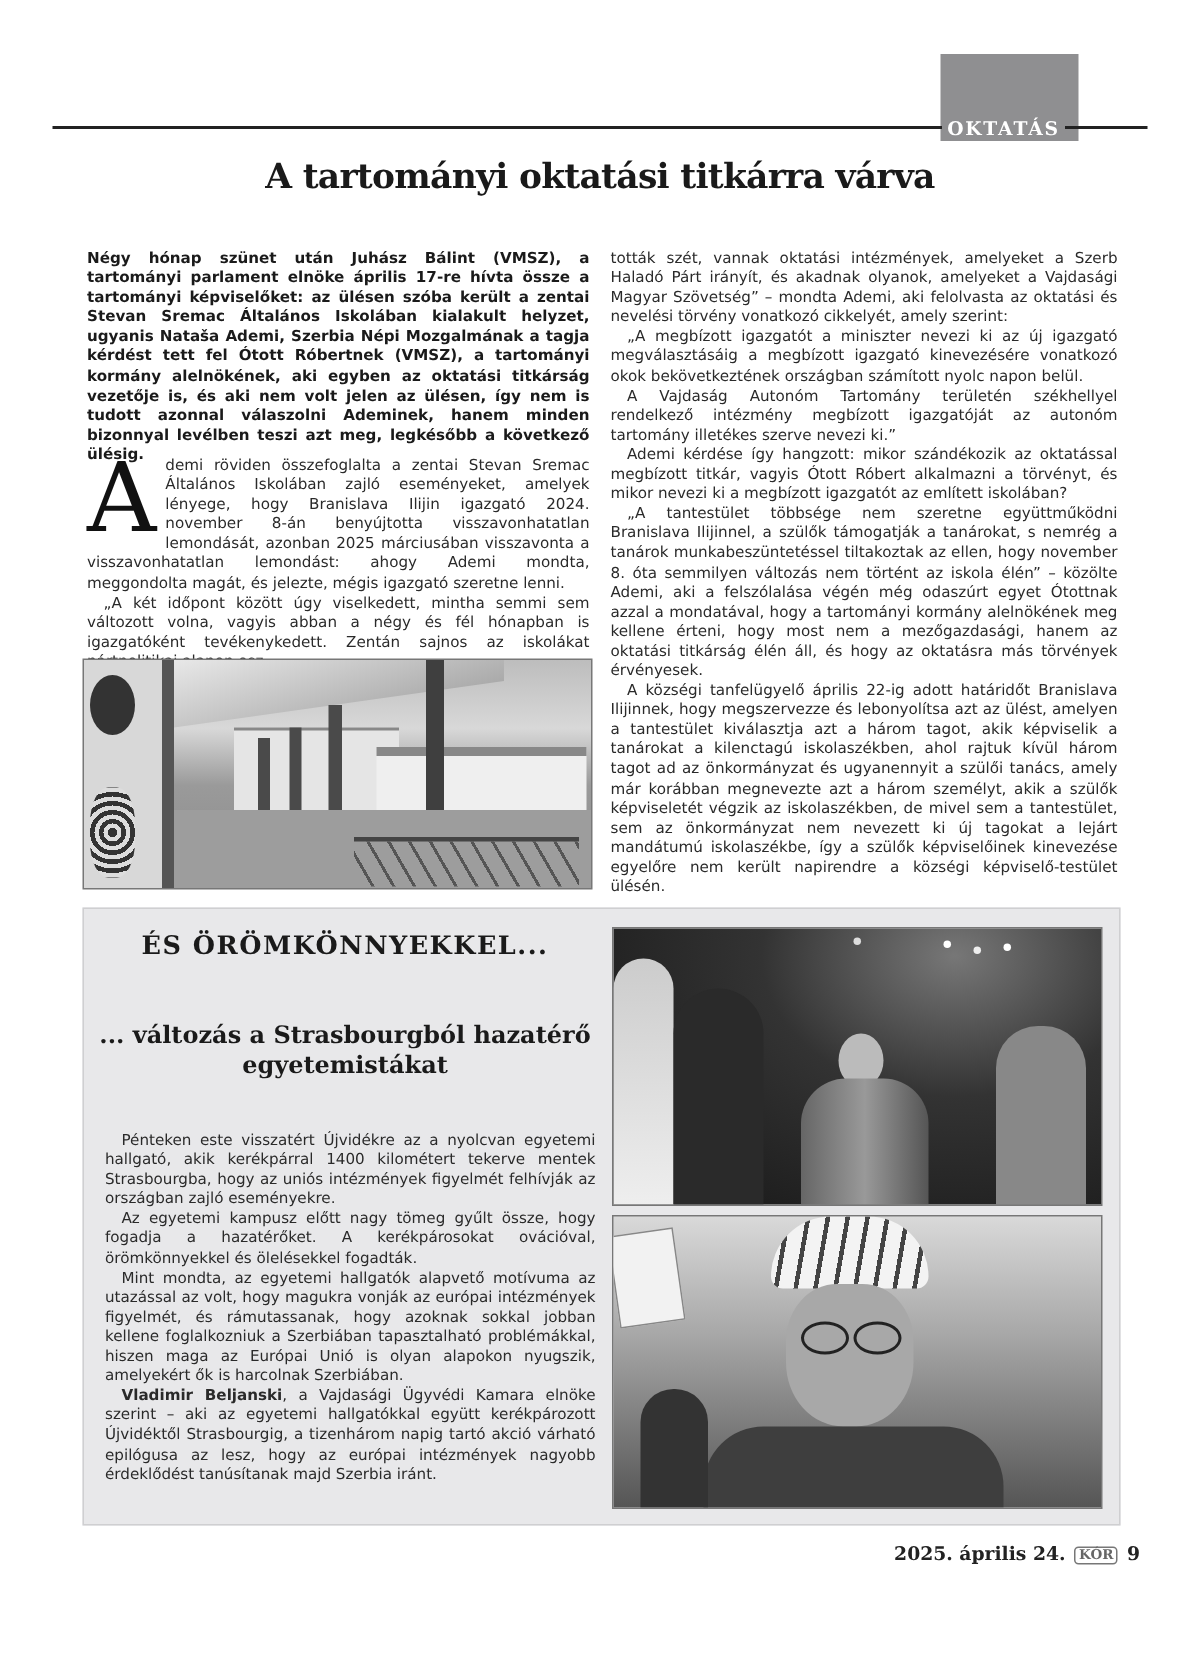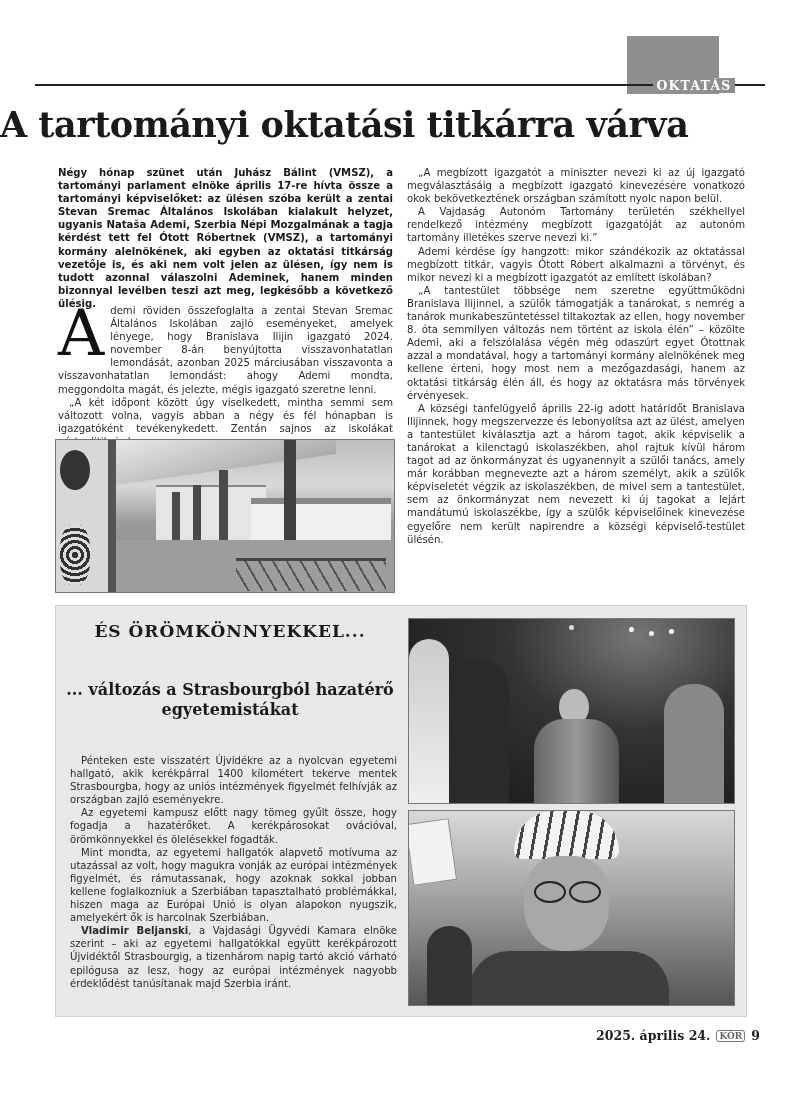--- a/index.html
+++ b/index.html
@@ -1,21 +1,21 @@
 <!DOCTYPE html>
 <html><head>
 <meta charset="utf-8">
 <style>
   html, body { margin:0; padding:0; background:#fff; }
   body { width:800px; height:1102px; position:relative; overflow:hidden; font-family:"DejaVu Sans", sans-serif; color:#1c1c1c; }
   .rule { position:absolute; left:35px; top:84px; width:730px; height:2px; background:#222; }
   .section-tab { position:absolute; left:627px; top:36px; width:92px; height:58px; background:#8f8f91; }
-  .section-label { position:absolute; left:627px; top:76px; width:84px; text-align:center; background:#fff0; font-family:"DejaVu Serif", serif; font-weight:bold; color:#fff; font-size:12.5px; letter-spacing:1.2px; padding:2px 0;margin-left:25px; }
+  .section-label { position:absolute; left:627px; top:76px; width:84px; text-align:center; background:#fff0; font-family:"DejaVu Serif", serif; font-weight:bold; color:#fff; font-size:12.5px; letter-spacing:1.2px; padding:2px 0; }
   .section-label span { background:#8f8f91; padding:0 3px; }
-  .headline { position:absolute; left:0; width:800px; top:104px; font-family:"DejaVu Serif", serif; font-weight:bold; font-size:35px; letter-spacing:-0.5px; color:#1a1a1a; }
+  .headline { position:absolute; left:0; width:800px; top:104px; text-align:center; font-family:"DejaVu Serif", serif; font-weight:bold; font-size:23px; letter-spacing:-0.5px; color:#1a1a1a; }
 
   .col { position:absolute; font-family:"DejaVu Sans", sans-serif; font-size:10.1px; line-height:13.1px; text-align:justify; hyphens:auto; color:#2a2a2a; }
   .col p { margin:0; text-indent:11px; }
   .col p.noindent { text-indent:0; }
   .lead { position:absolute; left:58px; top:166px; width:335px; font-weight:bold; font-size:10.1px; line-height:13.1px; text-align:justify; color:#1a1a1a; }
   .col-left { left:58px; top:304px; width:335px; }
   .col-right { left:407px; top:166px; width:338px; }
   .dropcap { float:left; font-family:"DejaVu Serif", serif; font-size:64px; line-height:52px; margin:3px 6px 0 0; color:#111; }
 
   .photo { position:absolute; overflow:hidden; border:1px solid #777; }
@@ -61,20 +61,21 @@
   <div class="shape" style="left:195px;top:58px;width:140px;height:40px;background:#efefef;border-top:6px solid #888;"></div>
   <div class="shape" style="left:116px;top:52px;width:8px;height:80px;background:#4a4a4a;"></div>
   <div class="shape" style="left:137px;top:45px;width:8px;height:95px;background:#4a4a4a;"></div>
   <div class="shape" style="left:163px;top:30px;width:9px;height:108px;background:#4a4a4a;"></div>
   <div class="shape" style="left:228px;top:0;width:12px;height:152px;background:#3f3f3f;"></div>
   <div class="shape" style="left:60px;top:100px;width:280px;height:52px;background:#9d9d9d;"></div>
   <div class="shape" style="left:180px;top:118px;width:150px;height:30px;border-top:3px solid #444;background:repeating-linear-gradient(60deg,transparent 0 10px,#555 10px 12px);"></div>
 </div>
 
 <div class="col col-right">
+  <p class="noindent">tották szét, vannak oktatási intézmények, amelyeket a Szerb Haladó Párt irányít, és akadnak olyanok, amelyeket a Vajdasági Magyar Szövetség” – mondta Ademi, aki felolvasta az oktatási és nevelési törvény vonatkozó cikkelyét, amely szerint:</p>
   <p>„A megbízott igazgatót a miniszter nevezi ki az új igazgató megválasztásáig a megbízott igazgató kinevezésére vonatkozó okok bekövetkeztének országban számított nyolc napon belül.</p>
   <p>A Vajdaság Autonóm Tartomány területén székhellyel rendelkező intézmény megbízott igazgatóját az autonóm tartomány illetékes szerve nevezi ki.”</p>
   <p>Ademi kérdése így hangzott: mikor szándékozik az oktatással megbízott titkár, vagyis Ótott Róbert alkalmazni a törvényt, és mikor nevezi ki a megbízott igazgatót az említett iskolában?</p>
   <p>„A tantestület többsége nem szeretne együttműködni Branislava Ilijinnel, a szülők támogatják a tanárokat, s nemrég a tanárok munkabeszüntetéssel tiltakoztak az ellen, hogy november 8. óta semmilyen változás nem történt az iskola élén” – közölte Ademi, aki a felszólalása végén még odaszúrt egyet Ótottnak azzal a mondatával, hogy a tartományi kormány alelnökének meg kellene érteni, hogy most nem a mezőgazdasági, hanem az oktatási titkárság élén áll, és hogy az oktatásra más törvények érvényesek.</p>
   <p>A községi tanfelügyelő április 22-ig adott határidőt Branislava Ilijinnek, hogy megszervezze és lebonyolítsa azt az ülést, amelyen a tantestület kiválasztja azt a három tagot, akik képviselik a tanárokat a kilenctagú iskolaszékben, ahol rajtuk kívül három tagot ad az önkormányzat és ugyanennyit a szülői tanács, amely már korábban megnevezte azt a három személyt, akik a szülők képviseletét végzik az iskolaszékben, de mivel sem a tantestület, sem az önkormányzat nem nevezett ki új tagokat a lejárt mandátumú iskolaszékbe, így a szülők képviselőinek kinevezése egyelőre nem került napirendre a községi képviselő-testület ülésén.</p>
 </div>
 
 <div class="box"></div>
 <div class="box-title">
   <div class="sc">ÉS ÖRÖMKÖNNYEKKEL...</div>

